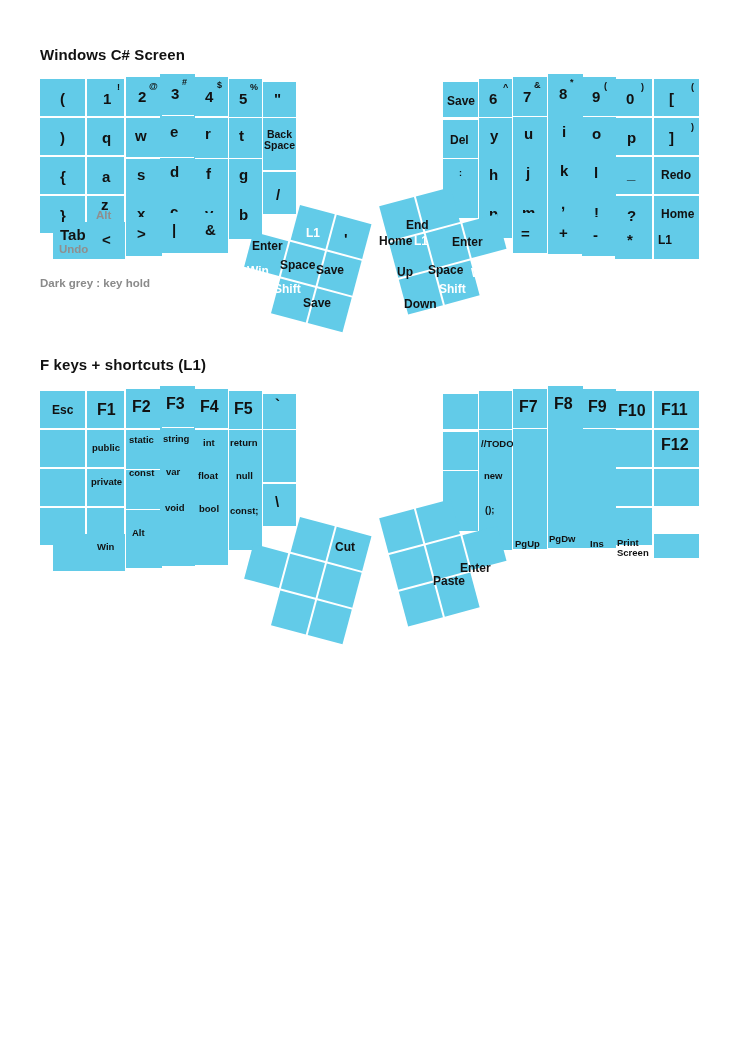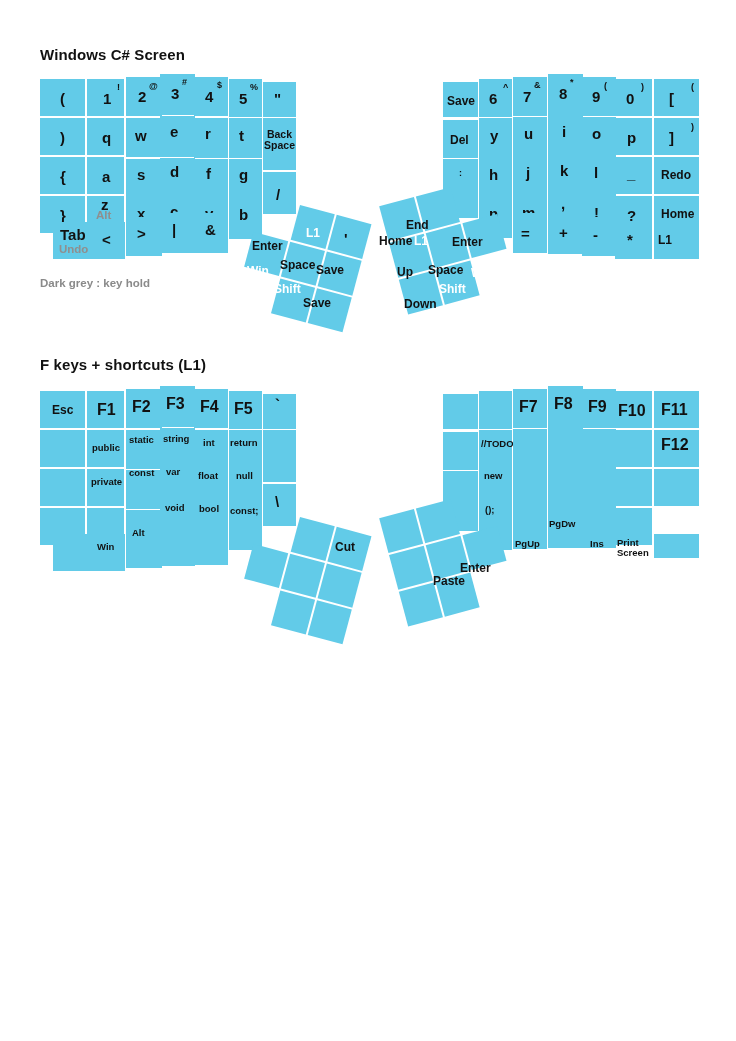--- a/index.html
+++ b/index.html
@@ -494,21 +494,21 @@
 
   <div class="key" style="left:443px; top:489px; width:35px; height:42px;"></div>
 
   <div class="key" style="left:479px; top:510px; width:33px; height:40px;"></div>
   <div class="lbl tiny" style="left:485px; top:505px;">();</div>
 
   <div class="key" style="left:513px; top:509px; width:34px; height:40px;"></div>
   <div class="lbl tiny" style="left:515px; top:539px;">PgUp</div>
 
   <div class="key" style="left:548px; top:507px; width:35px; height:41px;"></div>
-  <div class="lbl tiny" style="left:549px; top:519px;text-align:right;">PgDw</div>
+  <div class="lbl tiny" style="left:549px; top:534px;text-align:right;">PgDw</div>
 
   <div class="key" style="left:582px; top:508px; width:34px; height:40px;"></div>
   <div class="lbl tiny" style="left:590px; top:539px;">Ins</div>
 
   <div class="key" style="left:615px; top:508px; width:37px; height:37px;"></div>
   <div class="lbl tiny" style="left:617px; top:538px; line-height:1.1;">Print<br>Screen</div>
 
   <div class="key" style="left:654px; top:534px; width:45px; height:24px;"></div>
 </div>
 

